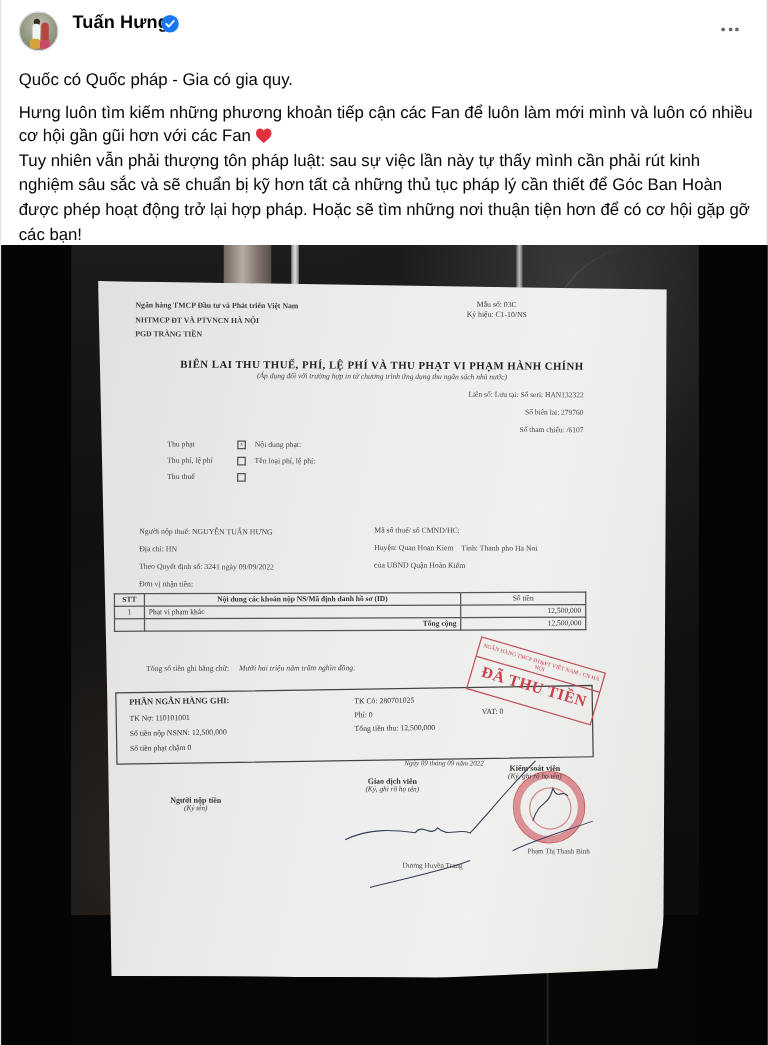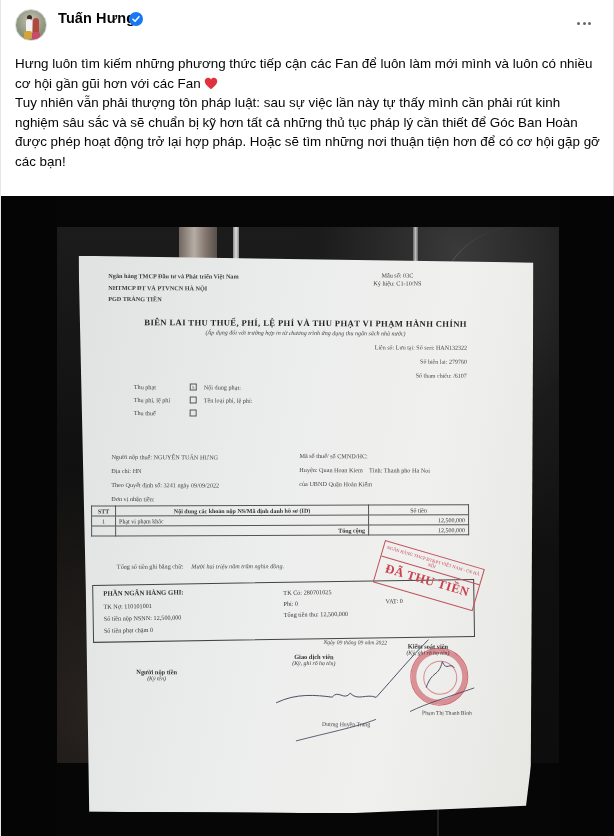--- a/index.html
+++ b/index.html
@@ -29,21 +29,21 @@
   .heart { display: inline-block; width: 14px; height: 13px; vertical-align: -2px; margin-left: 3px; }
 
   
   .photo { position: absolute; left: 0; top: 196px; width: 614px; height: 640px; background: #060606; overflow: hidden; }
   .photo .letterbox-l { position: absolute; left: 0; top: 0; width: 56px; height: 640px; background: #050505; }
   .photo .letterbox-r { position: absolute; right: 0; top: 0; width: 56px; height: 640px; background: #050505; }
   .photo .scene { position: absolute; left: 56px; top: 0; width: 502px; height: 536px;
     background:
       radial-gradient(ellipse at 80% 5%, #3a3a3a 0%, #1b1b1b 25%, transparent 45%),
       radial-gradient(ellipse at 10% 90%, #2a2420 0%, transparent 35%),
-      linear-gradient(180deg, #1c1c1c 0%, #111 40%, #0d0d0d 100%); margin-top: 31px; }
+      linear-gradient(180deg, #1c1c1c 0%, #111 40%, #0d0d0d 100%); }
   .buckle { position: absolute; left: 122px; top: 0; width: 38px; height: 44px; background: linear-gradient(90deg, #7a6e66, #c7bdb4 40%, #8e8078 70%, #5e544e); border-radius: 0 0 4px 4px; opacity: 0.9; }
   .strap { position: absolute; left: 176px; top: 0; width: 6px; height: 42px; background: linear-gradient(90deg, #888, #ddd, #888); }
   .strap2 { position: absolute; left: 356px; top: 0; width: 5px; height: 38px; background: linear-gradient(90deg, #666, #bbb, #666); }
   .seam { position: absolute; left: 380px; top: 0; width: 120px; height: 640px; border-left: 2px solid rgba(160,160,160,0.18); border-radius: 80px 0 0 0; }
 
   
   .paper { position: absolute; left: 20px; top: 30px; width: 455px; height: 556px;
     background: linear-gradient(100deg, #dfe2e1 0%, #ebedec 40%, #f0f0ee 70%, #e6e6e3 100%);
     transform: perspective(900px) rotateZ(0.3deg);
     clip-path: polygon(0% 0%, 100% 0.8%, 100.5% 88%, 99% 98.5%, 60% 100%, 3% 100%, 2% 60%);
@@ -114,21 +114,22 @@
         </svg>
     </span>
     <div class="more-btn">
       <i></i>
         <i></i>
         <i></i>
     </div>
   </div>
 
   <div class="post-text">
-    <p class="tight"><span>Hưng luôn tìm kiếm những phương thức tiếp cận các Fan để luôn làm mới mình và luôn có nhiều cơ hội gần gũi hơn với các Fan</span><svg class="heart" viewBox="0 0 16 15">
+    <p>Quốc có Quốc pháp - Gia có gia quy.</p>
+    <p class="tight"><span>Hưng luôn tìm kiếm những phương khoản tiếp cận các Fan để luôn làm mới mình và luôn có nhiều cơ hội gần gũi hơn với các Fan</span><svg class="heart" viewBox="0 0 16 15">
           <path d="M8 14.2 C3.4 10.6 0.8 8.2 0.8 5 C0.8 2.6 2.6 0.9 4.7 0.9 C6.1 0.9 7.3 1.7 8 2.9 C8.7 1.7 9.9 0.9 11.3 0.9 C13.4 0.9 15.2 2.6 15.2 5 C15.2 8.2 12.6 10.6 8 14.2 Z" fill="#e0323e"></path>
         </svg></p>
     <p>Tuy nhiên vẫn phải thượng tôn pháp luật: sau sự việc lần này tự thấy mình cần phải rút kinh nghiệm sâu sắc và sẽ chuẩn bị kỹ hơn tất cả những thủ tục pháp lý cần thiết để Góc Ban Hoàn được phép hoạt động trở lại hợp pháp. Hoặc sẽ tìm những nơi thuận tiện hơn để có cơ hội gặp gỡ các bạn!</p>
   </div>
 
   <div class="photo">
     <div class="letterbox-l"></div>
     <div class="letterbox-r"></div>
     <div class="scene">
       <div class="buckle"></div>

